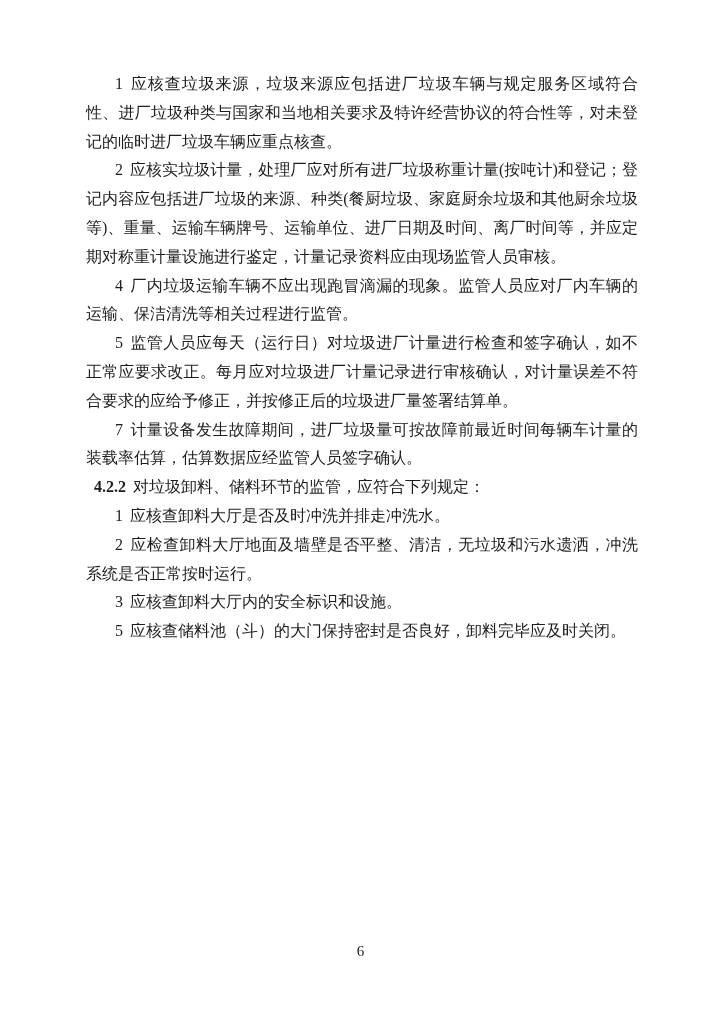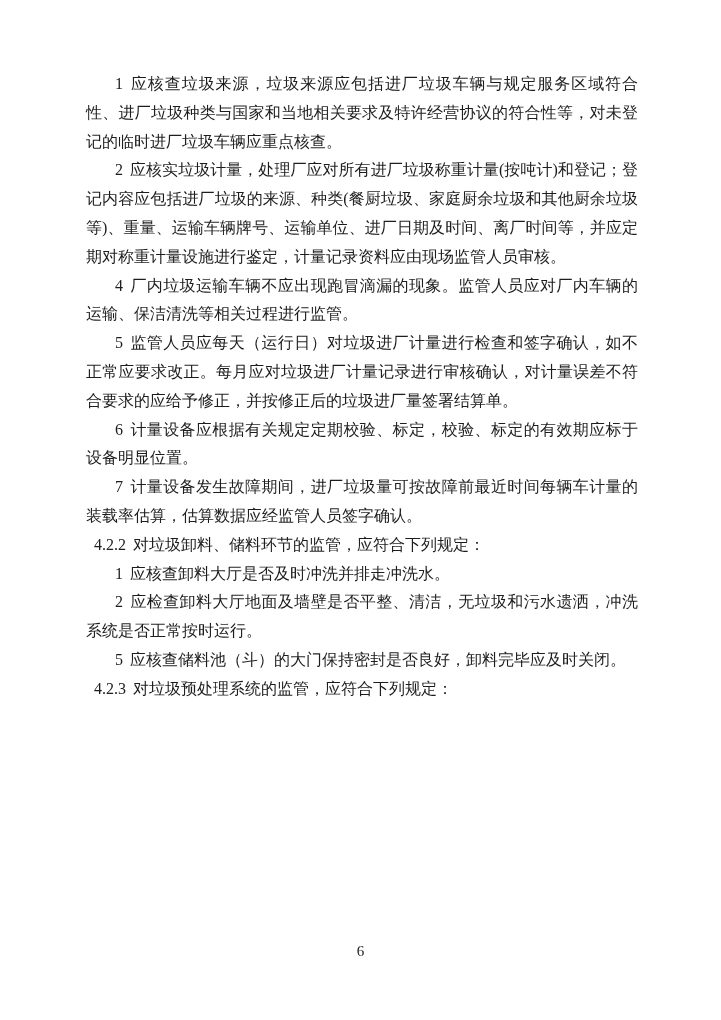--- a/index.html
+++ b/index.html
@@ -33,43 +33,42 @@
   .para.item {
     text-indent: 29px;
   }
   .para.heading {
     text-indent: 8px;
   }
   .num {
     margin-right: 7px;
   }
   .para.heading .num {
-    font-weight: normal;
+    font-weight: bold;
   }
   .page-number {
     position: absolute;
     left: 0;
     top: 943px;
     width: 100%;
     text-align: center;
     font-size: 15px;
     color: #1d1d1f;
   }
 </style>
 </head>
 <body>
 
 <div class="page">
   <div class="content">
       <p class="para item"><span class="num">1</span>应核查垃圾来源，垃圾来源应包括进厂垃圾车辆与规定服务区域符合性、进厂垃圾种类与国家和当地相关要求及特许经营协议的符合性等，对未登记的临时进厂垃圾车辆应重点核查。</p>
       <p class="para item"><span class="num">2</span>应核实垃圾计量，处理厂应对所有进厂垃圾称重计量(按吨计)和登记；登记内容应包括进厂垃圾的来源、种类(餐厨垃圾、家庭厨余垃圾和其他厨余垃圾等)、重量、运输车辆牌号、运输单位、进厂日期及时间、离厂时间等，并应定期对称重计量设施进行鉴定，计量记录资料应由现场监管人员审核。</p>
       <p class="para item"><span class="num">4</span>厂内垃圾运输车辆不应出现跑冒滴漏的现象。监管人员应对厂内车辆的运输、保洁清洗等相关过程进行监管。</p>
       <p class="para item"><span class="num">5</span>监管人员应每天（运行日）对垃圾进厂计量进行检查和签字确认，如不正常应要求改正。每月应对垃圾进厂计量记录进行审核确认，对计量误差不符合要求的应给予修正，并按修正后的垃圾进厂量签署结算单。</p>
-      <p class="para item"><span class="num">6</span>计量设备应根据有关规定定期校验、标定，校验、标定的有效期应标于设备明显位置。</p>
       <p class="para item"><span class="num">7</span>计量设备发生故障期间，进厂垃圾量可按故障前最近时间每辆车计量的装载率估算，估算数据应经监管人员签字确认。</p>
       <p class="para heading"><span class="num">4.2.2</span>对垃圾卸料、储料环节的监管，应符合下列规定：</p>
       <p class="para item"><span class="num">1</span>应核查卸料大厅是否及时冲洗并排走冲洗水。</p>
       <p class="para item"><span class="num">2</span>应检查卸料大厅地面及墙壁是否平整、清洁，无垃圾和污水遗洒，冲洗系统是否正常按时运行。</p>
+      <p class="para item"><span class="num">3</span>应核查卸料大厅内的安全标识和设施。</p>
       <p class="para item"><span class="num">5</span>应核查储料池（斗）的大门保持密封是否良好，卸料完毕应及时关闭。</p>
-      <p class="para heading"><span class="num">4.2.3</span>对垃圾预处理系统的监管，应符合下列规定：</p>
     </div>
   <div class="page-number">6</div>
 </div>
 
 </body></html>

